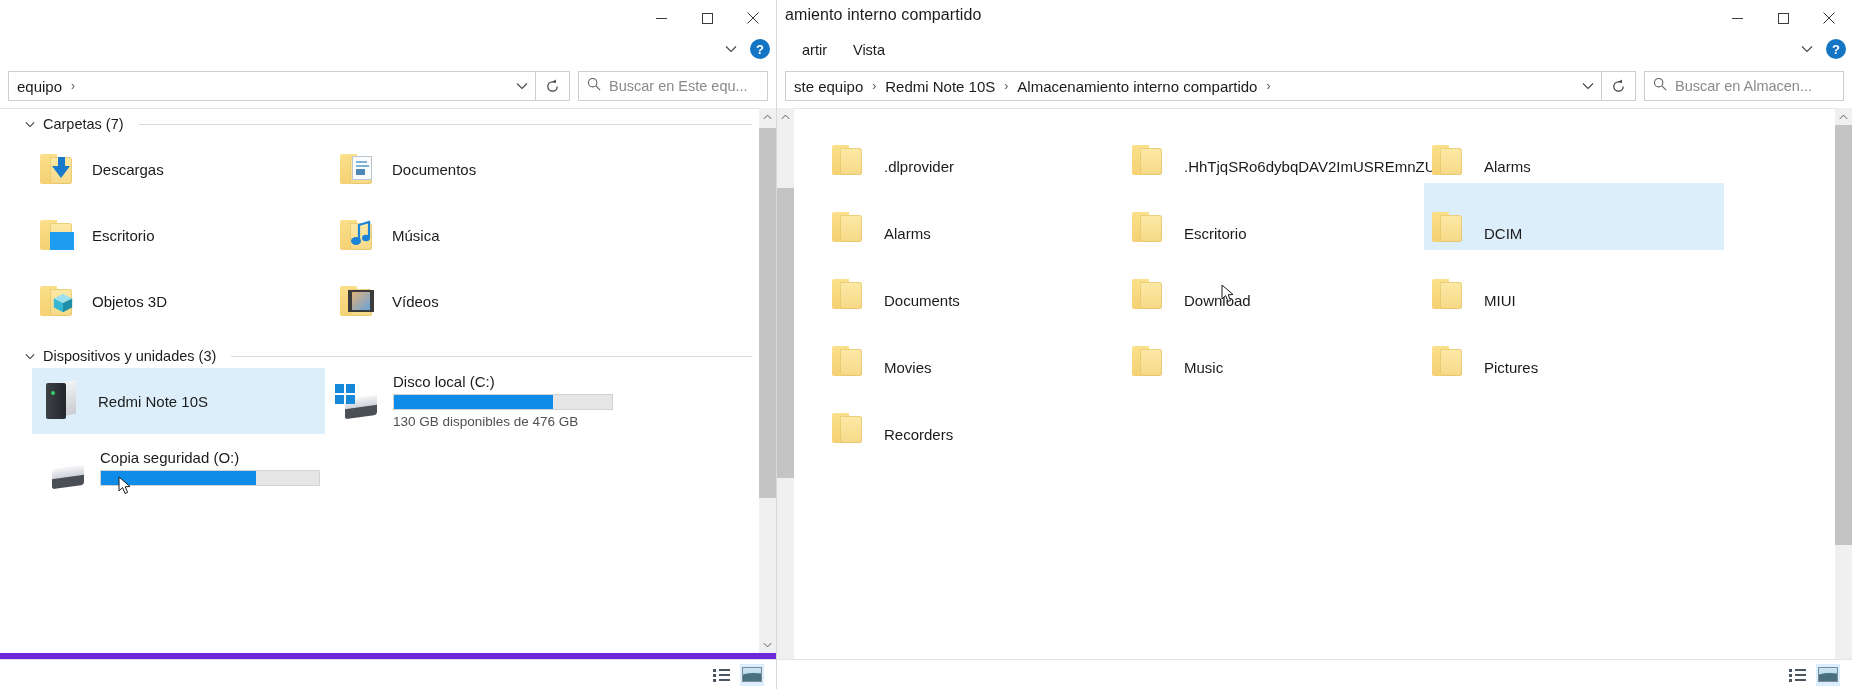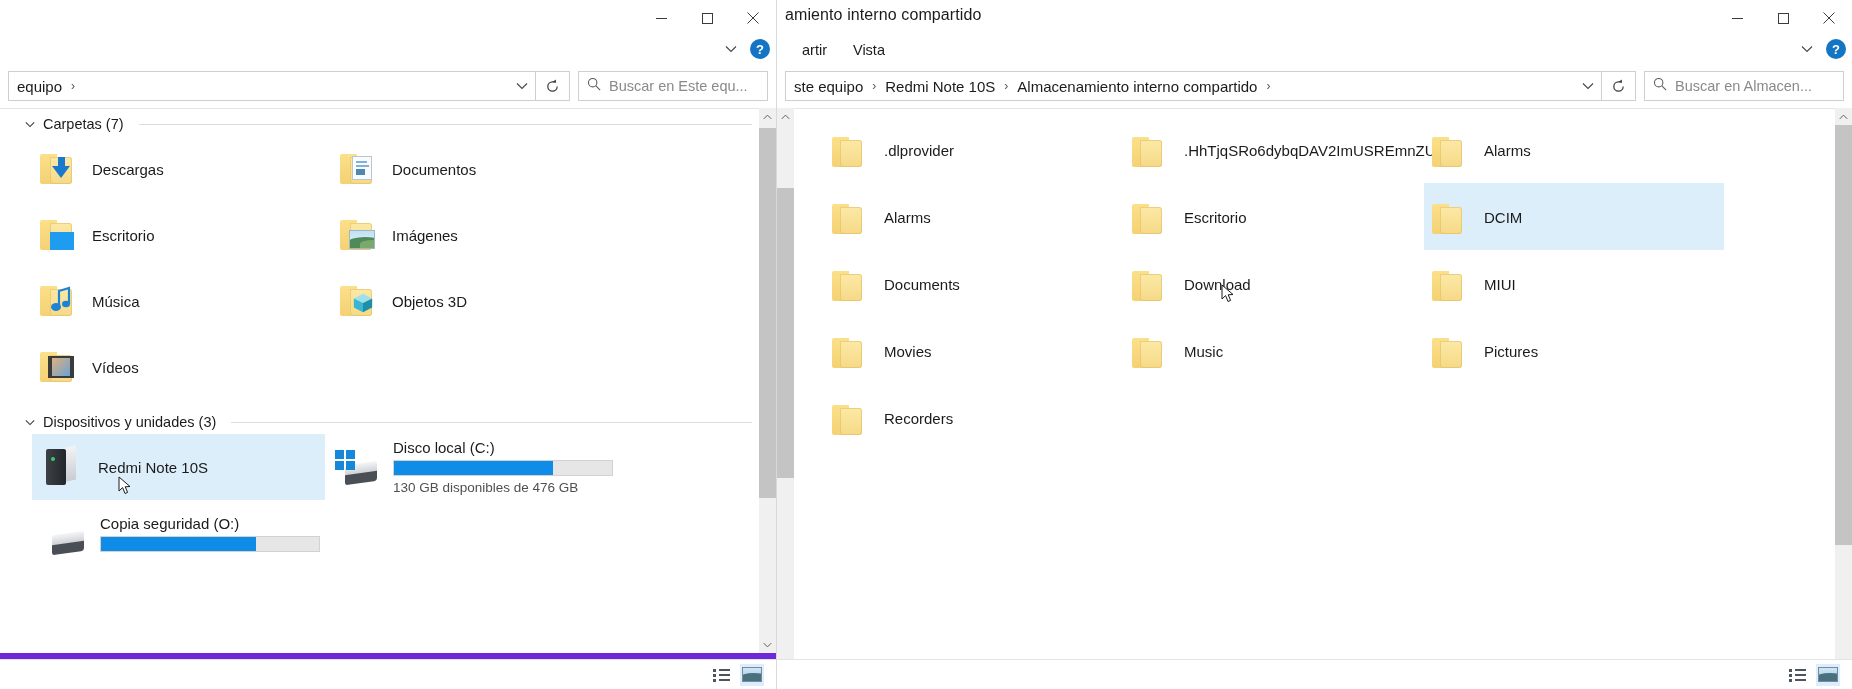--- a/index.html
+++ b/index.html
@@ -85,21 +85,21 @@
   
   #devices-left .tile { width: 293px; height: 66px; align-items: center; }
   #devices-left .tile.wide { width: 293px; }
   .dev-body { display:flex; flex-direction: column; gap: 4px; min-width: 0; }
   .dev-name { font-size: 15px; color:#1b1b1b; white-space: nowrap; }
   .bar { width: 220px; height: 16px; background: #e6e6e6; border: 1px solid #d2d2d2; position: relative; }
   .bar > i { position: absolute; left:0; top:0; bottom:0; background: #0f8ce8; display:block; }
   .dev-sub { font-size: 13.5px; color: #505050; white-space: nowrap; }
 
   
-  #folders-right .tile { width: 300px; height: 67px; align-items: center; padding-top: 10px; }
+  #folders-right .tile { width: 300px; height: 67px; align-items: flex-end; padding-top: 10px; }
   #folders-right .lbl { white-space: normal; max-width: 230px; line-height: 1.25; }
 
   
   .folder { position: relative; width: 40px; height: 34px; flex: 0 0 auto; }
   .folder .back {
     position:absolute; left:0; top:2px; width: 17px; height: 30px;
     background: linear-gradient(180deg,#fbe08a,#f5d173);
     border-radius: 2px 0 0 2px;
   }
   .folder .front {
@@ -273,34 +273,20 @@
               <span class="folder open">
                 <i class="back"></i>
                   <i class="front"></i>
                 <span class="overlay" style="left:8px;top:8px;">
                     <i class="ic-desktop"></i>
                   </span>
               </span>
               <span class="lbl">Escritorio</span>
             </div>
 
-            <div class="tile">
-              <span class="folder open">
-                <i class="back"></i>
-                  <i class="front"></i>
-                <span class="overlay" style="left:8px;top:7px;">
-                  <span class="ic-pic">
-                      <i class="sky"></i>
-                      <i class="hill"></i>
-                      <i class="hill2"></i>
-                    </span>
-                </span>
-              </span>
-              <span class="lbl">Imágenes</span>
-            </div>
 
             <div class="tile">
               <span class="folder open">
                 <i class="back"></i>
                   <i class="front"></i>
                 <span class="overlay" style="left:10px;top:2px;">
                   <svg width="24" height="26" viewBox="0 0 24 26">
                     <path d="M9 21 V5 L19 2 V18" stroke="#1c84d6" stroke-width="2.2" fill="none"></path>
                     <ellipse cx="6" cy="21" rx="5" ry="4" fill="#1c84d6"></ellipse>
                     <ellipse cx="16" cy="18" rx="4" ry="3.3" fill="#1c84d6"></ellipse>

